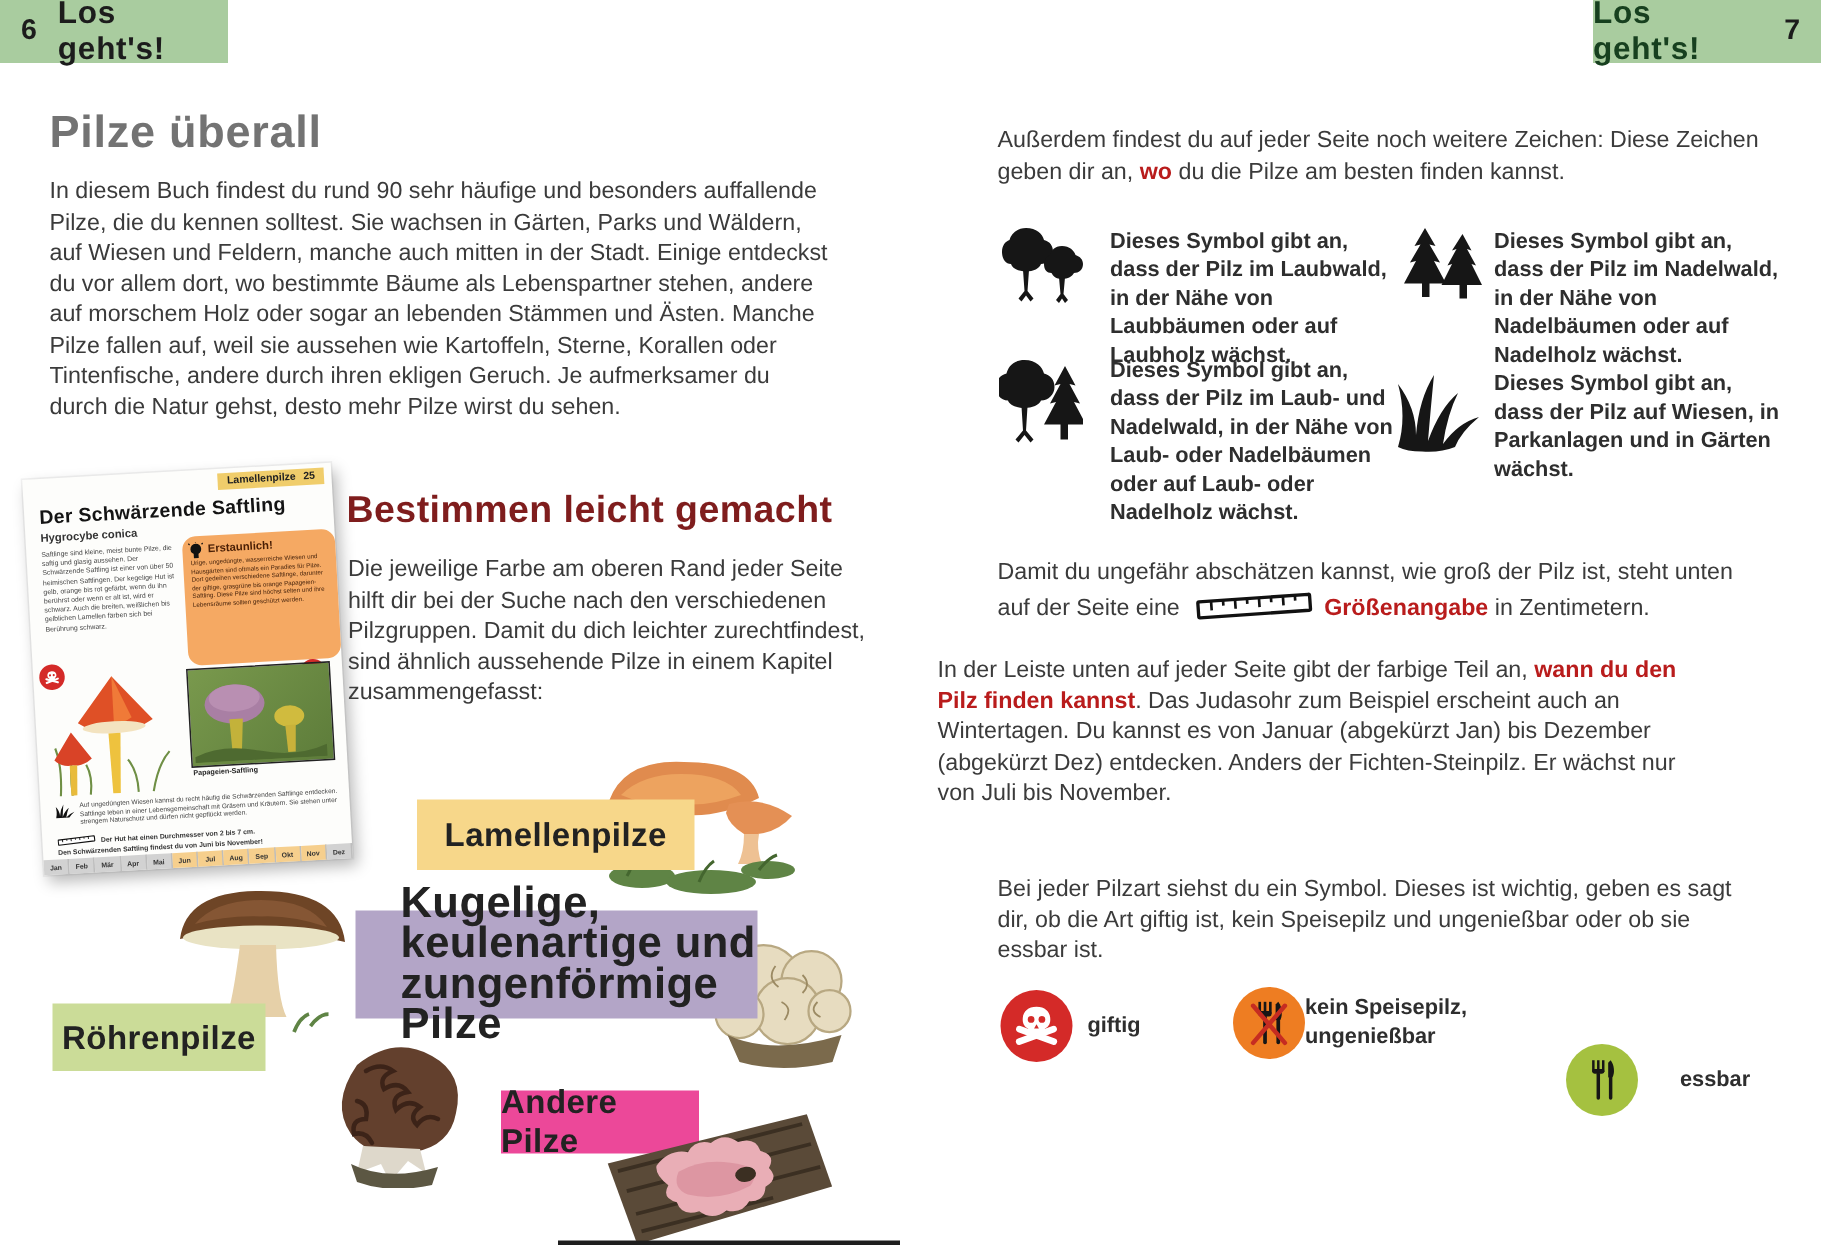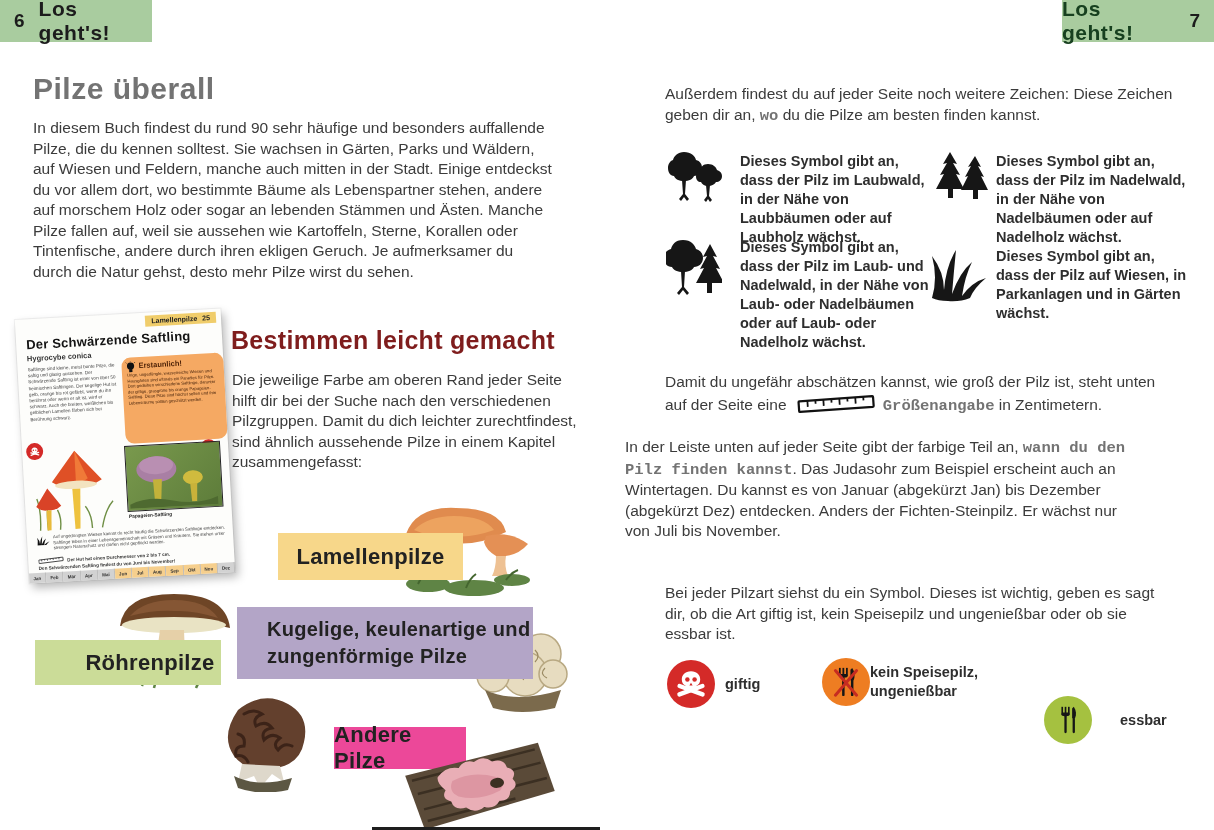--- a/index.html
+++ b/index.html
@@ -11,21 +11,21 @@
   
   .band{background:#a9cc9f;display:flex;align-items:center;height:42px;color:#1c1c1c;}
   .band-left{left:0;top:0;width:152px;}
   .band-right{left:1062px;top:0;width:152px;justify-content:flex-end;}
   .band .pagenum{font-size:19px;font-weight:bold;padding:0 14px;}
   .band .bandlabel{font-size:21px;font-weight:bold;letter-spacing:.5px;}
   
   .h1{font-size:30px;font-weight:bold;color:#737373;letter-spacing:.5px;}
   .h2{font-size:25px;font-weight:bold;color:#7f1d1d;letter-spacing:.3px;}
   .body-text{font-size:15.5px;line-height:20.5px;color:#3b3b3b;}
-  .bold{font-weight:bold;color:#737373;font-family:Liberation Mono, monospace;}
+  .bold{font-weight:bold;color:#b91c1c;}
   
   .cat{font-weight:bold;color:#222;display:flex;align-items:center;letter-spacing:.3px;}
   
   .mini-page{
     left:22px;top:314px;width:206px;height:264px;background:#fdfdfb;
     transform:rotate(-3.2deg);transform-origin:50% 50%;
     box-shadow:3px 5px 10px rgba(0,0,0,.28), 0 0 0 1px rgba(0,0,0,.05);
   }
   .mini-tab{position:absolute;top:3px;right:5px;background:#f0cd6b;font-size:7px;font-weight:bold;
     color:#222;padding:2px 6px;display:flex;gap:5px;align-items:center;}
@@ -198,37 +198,37 @@
     <path d="M48 42 q-5 38 -9 48 h40 q-6 -12 -7 -48 z" fill="#e6d0a8"></path>
     <g stroke="#5f8445" stroke-width="2.5" fill="none">
       <path d="M30 98 q4-10 0-16"></path>
         <path d="M42 100 q2-10 8-14"></path>
         <path d="M84 100 q4-10 10-12"></path>
         <path d="M95 96 q6-8 12-8"></path>
         <path d="M20 96 q-4-8-10-10"></path>
     </g>
   </svg>
 
-  <div class="abs cat" style="left:35px;top:640px;width:142px;height:45px;background:#cbdc98;font-size:22px;justify-content:center;padding-left:44px;">Röhrenpilze</div>
+  <div class="abs cat" style="left:35px;top:669px;width:142px;height:45px;background:#cbdc98;font-size:22px;justify-content:center;">Röhrenpilze</div>
 
   <svg class="abs" style="left:465px;top:620px;" width="118" height="94" viewBox="0 0 118 94">
     <g fill="#e7dcc0" stroke="#b8a882" stroke-width="1.5">
       <circle cx="44" cy="36" r="26"></circle>
         <circle cx="76" cy="34" r="20"></circle>
         <circle cx="60" cy="54" r="22"></circle>
         <circle cx="28" cy="56" r="16"></circle>
         <circle cx="88" cy="54" r="14"></circle>
     </g>
     <g stroke="#9b8a63" stroke-width="1.2" fill="none">
       <path d="M32 30 q8 6 4 14 M52 24 q-6 8 2 14 M70 30 q6 6 0 12 M56 48 q8 4 2 12 M80 48 q-6 6 2 10"></path>
     </g>
     <path d="M20 70 Q50 84 96 70 L90 88 Q56 96 28 88 Z" fill="#7b6a4c"></path>
   </svg>
 
-  <div class="abs cat" style="left:237px;top:607px;width:296px;height:72px;background:#b3a5c7;font-size:20px;line-height:27px;padding-left:30px;box-sizing:border-box;">Kugelige, keulenartige und zungenförmige Pilze</div>
+  <div class="abs cat" style="left:237px;top:607px;width:268px;height:72px;background:#b3a5c7;font-size:29px;line-height:27px;padding-left:30px;box-sizing:border-box;">Kugelige, keulenartige und zungenförmige Pilze</div>
 
   <svg class="abs" style="left:208px;top:690px;" width="110" height="102" viewBox="0 0 110 102">
     <path d="M30 20 Q55 0 80 14 Q102 26 96 52 Q92 74 68 78 Q40 84 26 66 Q12 46 30 20 Z" fill="#63402d"></path>
     <g stroke="#3c2318" stroke-width="3" fill="none" stroke-linecap="round">
       <path d="M36 24 q10-6 18 0 q-10 4-6 12 q10-6 16 2 q-12 2-8 12 q8-8 16-2 q-8 6-2 12 q6-8 14-4"></path>
       <path d="M30 44 q8 2 6 12 q-10 0-8 10 q8-2 12 6"></path>
     </g>
     <path d="M34 74 L30 92 L46 86 L52 98 L64 84 L76 92 L72 76 Z" fill="#ded8cb"></path>
     <path d="M26 86 Q50 98 84 88 L80 100 Q52 106 30 98 Z" fill="#5c5743"></path>
   </svg>

